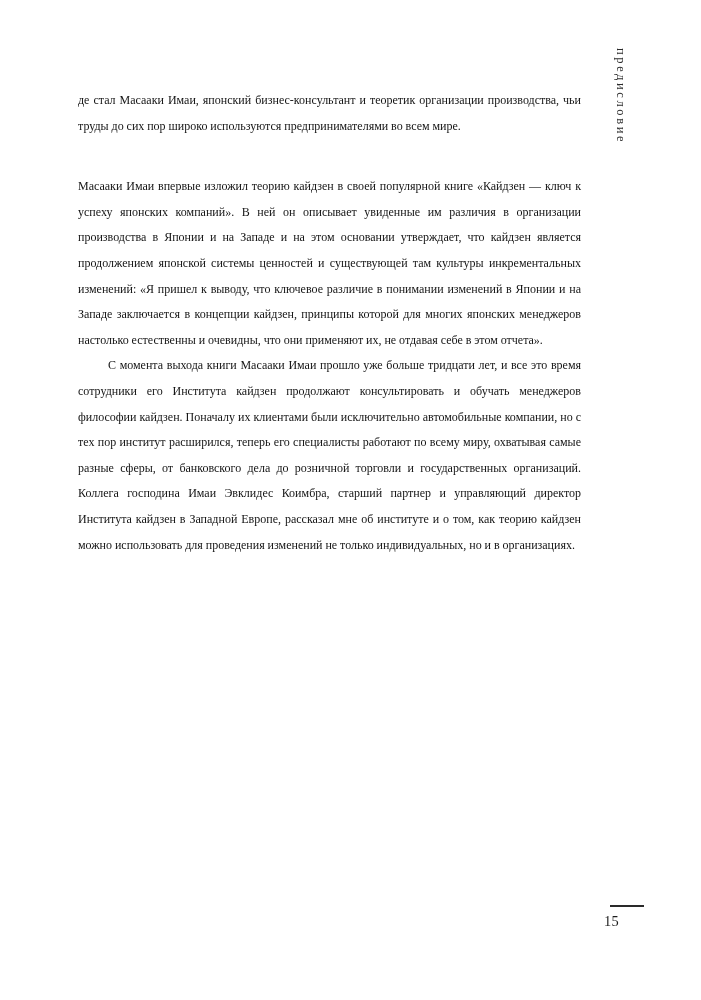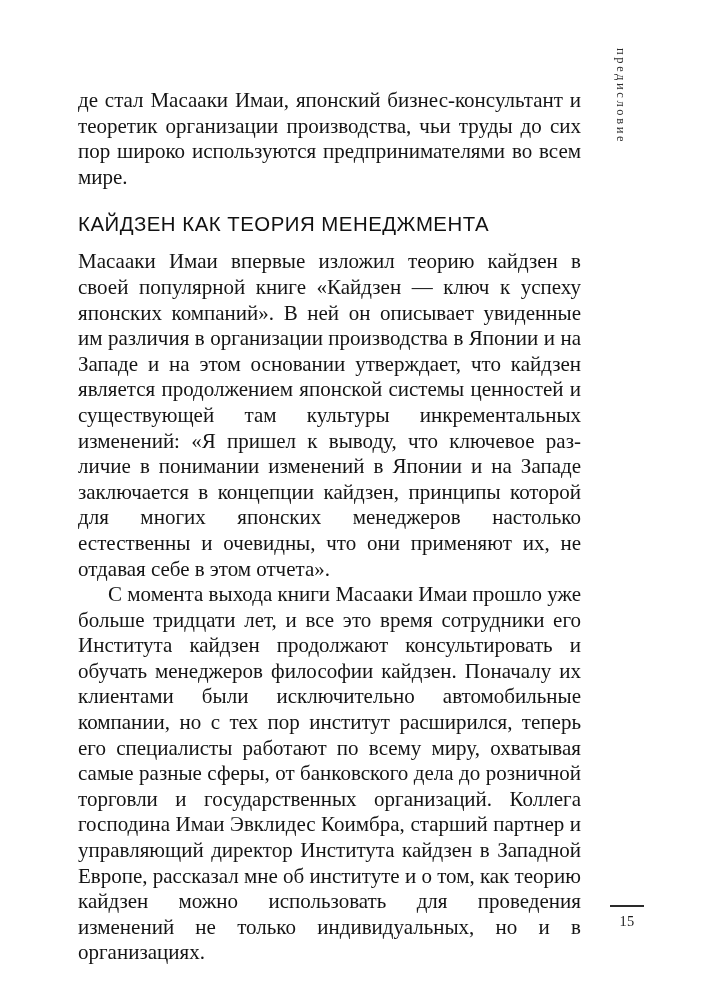--- a/index.html
+++ b/index.html
@@ -43,21 +43,21 @@
   
   .text-column {
     position: absolute;
     left: 78px;
     top: 88px;
     width: 503px;
   }
 
   p.body-par {
     margin: 0;
-    font-size: 21px;
+    font-size: 12px;
     line-height: 25.6px;
     text-align: justify;
     text-justify: inter-word;
     hyphens: manual;
     color: #141414;
     word-spacing: -0.1px;
   }
   p.body-par.indent {
     text-indent: 30px;
   }
@@ -81,21 +81,21 @@
 
   .heading-spacer-top { height: 22px; }
   .heading-spacer-bottom { height: 13px; }
 
   
   .folio {
     position: absolute;
     left: 604px;
     top: 905px;
     width: 46px;
-    text-align: center;
+    text-align: left;
   }
   .folio-rule {
     width: 34px;
     height: 1.6px;
     background: #2a2a2a;
     margin: 0 auto 7px auto;
   }
   .folio-number {
     font-family: "Liberation Serif", "DejaVu Serif", serif;
     font-size: 14.4px;
@@ -110,21 +110,20 @@
 <div id="page">
 
   <div class="running-head">предисловие</div>
 
   <div class="text-column">
 
     <p class="body-par no-indent">де стал Масааки Имаи, японский бизнес-консультант и тео­ретик организации производства, чьи труды до сих пор ши­роко используются предпринимателями во всем мире.</p>
 
     <div class="heading-spacer-top"></div>
 
-    <h2 class="section-heading">КАЙДЗЕН КАК ТЕОРИЯ МЕНЕДЖМЕНТА</h2>
 
     <div class="heading-spacer-bottom"></div>
 
     <p class="body-par no-indent">Масааки Имаи впервые изложил теорию кайдзен в своей по­пулярной книге «Кайдзен — ключ к успеху японских компа­ний». В ней он описывает увиденные им различия в органи­зации производства в Японии и на Западе и на этом основа­нии утверждает, что кайдзен является продолжением японской системы ценностей и существующей там культуры инкремен­тальных изменений: «Я пришел к выводу, что ключевое раз­личие в понимании изменений в Японии и на Западе заклю­чается в концепции кайдзен, принципы которой для многих японских менеджеров настолько естественны и очевидны, что они применяют их, не отдавая себе в этом отчета».</p>
 
 
     <p class="body-par indent">С момента выхода книги Масааки Имаи прошло уже боль­ше тридцати лет, и все это время сотрудники его Института кайдзен продолжают консультировать и обучать менеджеров философии кайдзен. Поначалу их клиентами были исключи­тельно автомобильные компании, но с тех пор институт рас­ширился, теперь его специалисты работают по всему миру, охватывая самые разные сферы, от банковского дела до роз­ничной торговли и государственных организаций. Коллега господина Имаи Эвклидес Коимбра, старший партнер и управляющий директор Института кайдзен в Западной Ев­ропе, рассказал мне об институте и о том, как теорию кай­дзен можно использовать для проведения изменений не толь­ко индивидуальных, но и в организациях.</p>
 
   </div>
 

